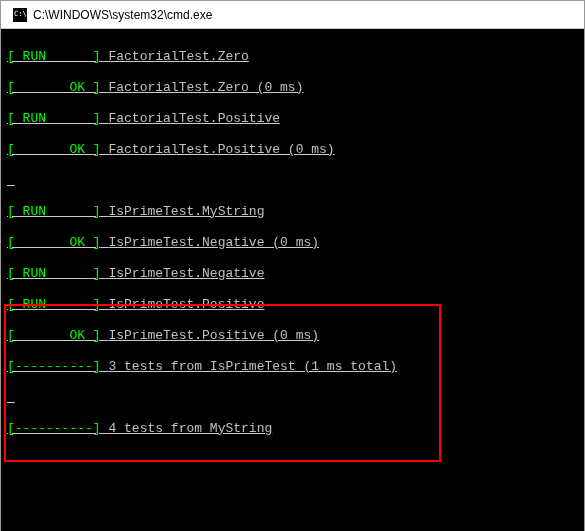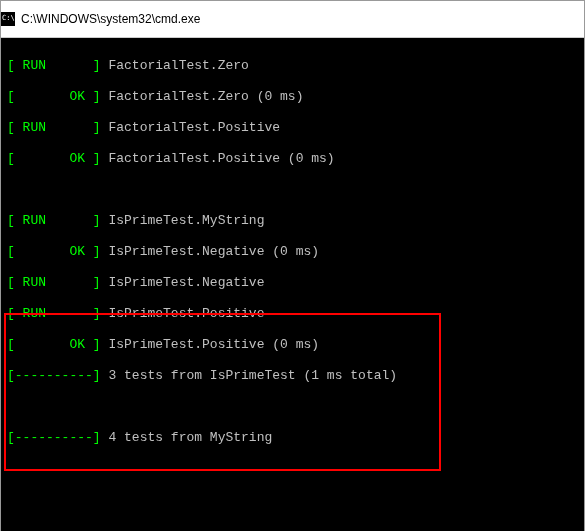--- a/index.html
+++ b/index.html
@@ -11,26 +11,26 @@
     height: 531px;
     overflow: hidden;
   }
   .window {
     width: 585px;
     height: 531px;
     background: #fff;
     border: 1px solid #999;
   }
   .titlebar {
-    height: 37px;
+    height: 28px;
     background: #fff;
     border-bottom: 1px solid #ccc;
     display: flex;
     align-items: center;
-    padding: 0 0;
+    padding: 0 12px;
     font-family: "Segoe UI", Tahoma, sans-serif;
     font-size: 12px;
   }
   .titlebar .icon {
     width: 14px;
     height: 14px;
     background: #000;
     margin-right: 6px;
     position: relative;
     display: inline-block;
@@ -49,21 +49,21 @@
     color: #ccc;
     height: calc(100% - 22px);
     padding: 4px 6px;
     white-space: pre;
     line-height: 15.5px;
     position: relative;
     overflow: hidden;
   }
   .g { color: #00ff00; }
   .w { color: #c0c0c0; }
-  .row { display: block; }
+  .row { display: block; text-decoration: underline; }
   .red-box {
     border: 2px solid #ff0000;
     position: absolute;
   }
 </style>
 </head>
 <body>
 
 <div class="window">
   <div class="titlebar">

